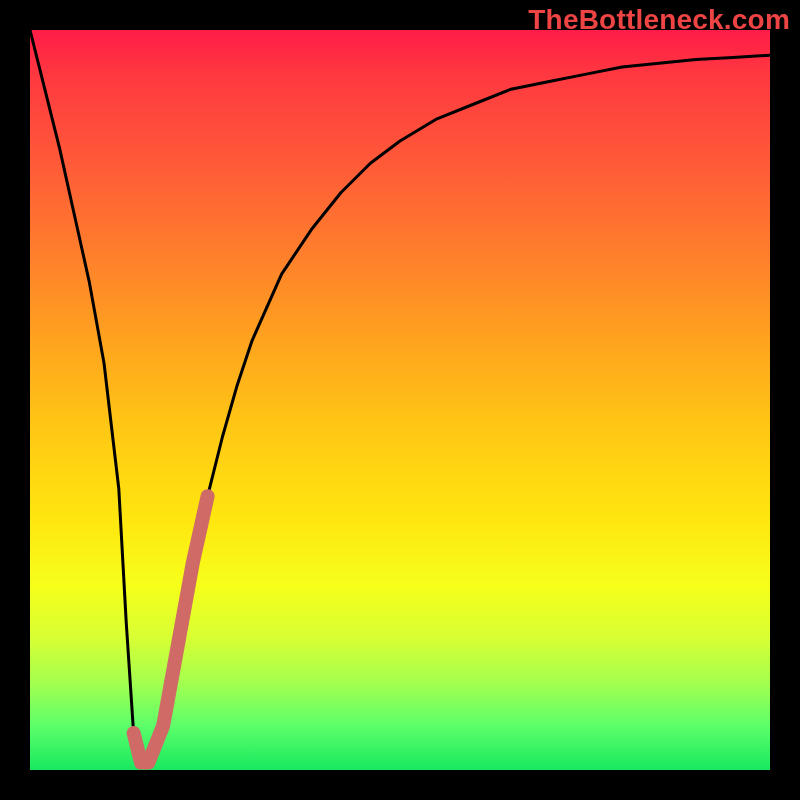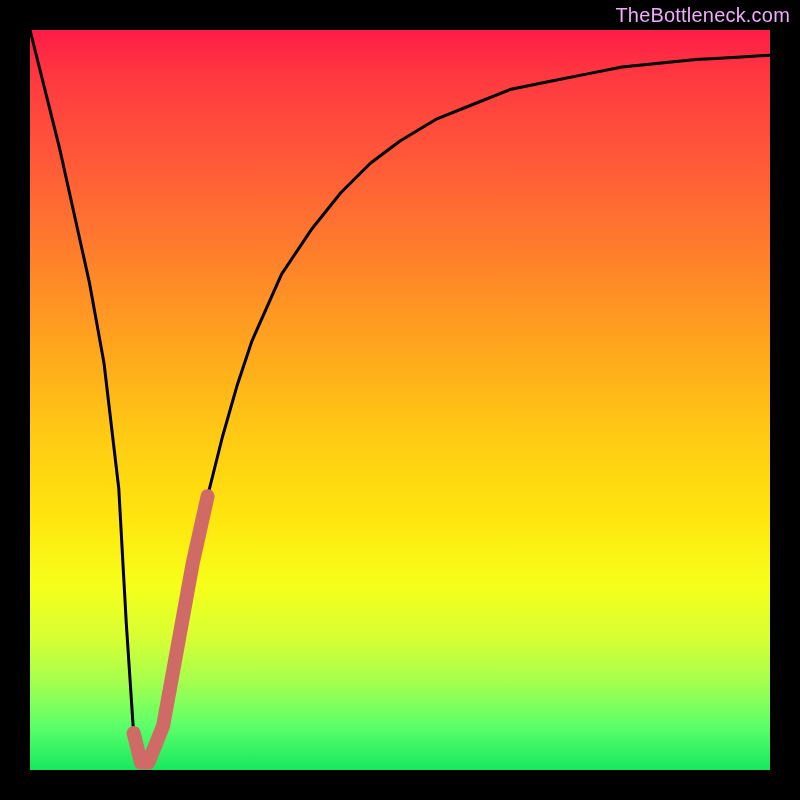--- a/index.html
+++ b/index.html
@@ -37,23 +37,23 @@
       #d8ff33 82%,
       #a6ff4e 88%,
       #5dff6a 94%,
       #17e85f 100%
     );
   }
   .watermark {
     position: absolute;
     top: 4px;
     right: 10px;
-    color: #f0abfc;
-    font-size: 20px;
-    font-weight: 400;
+    color: #ef4444;
+    font-size: 28px;
+    font-weight: 700;
     letter-spacing: 0.2px;
     user-select: none;
   }
   svg.curve {
     position: absolute;
     left: 0;
     top: 0;
     width: 740px;
     height: 740px;
     overflow: visible;

